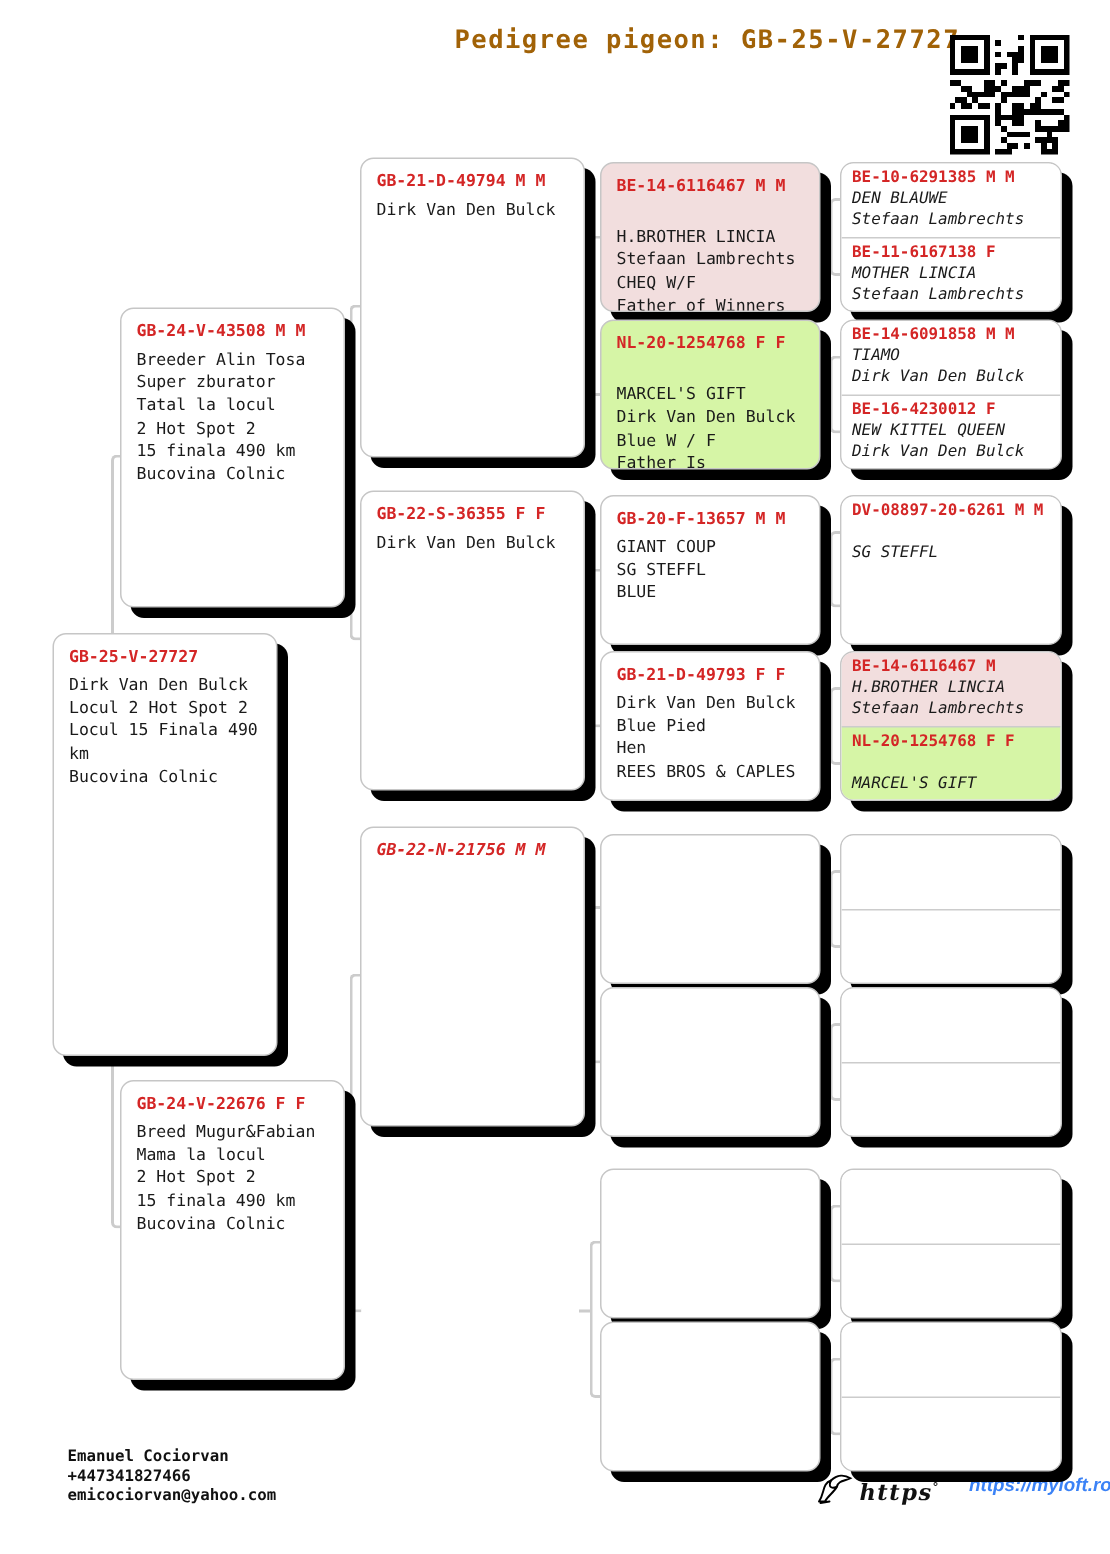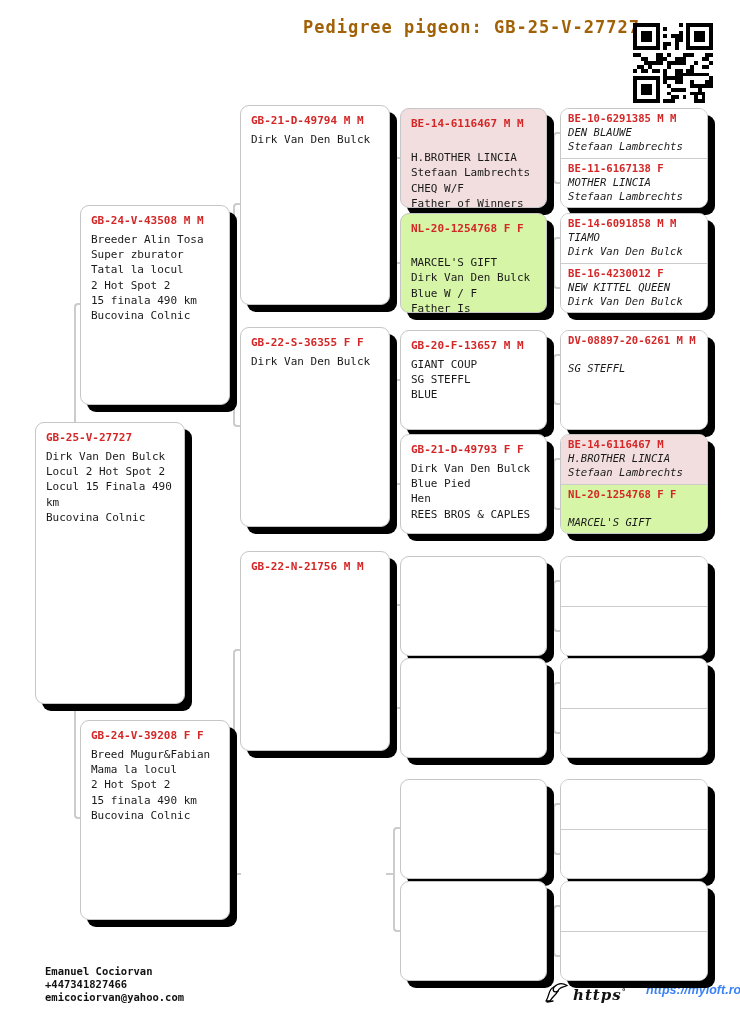--- a/index.html
+++ b/index.html
@@ -236,37 +236,37 @@
   <div class="box" style="left:80px;top:205px;width:150px;height:200px;">
     <div class="ring">GB-24-V-43508 M M</div>
     <div class="bodytext">Breeder Alin Tosa
 Super zburator
 Tatal la locul
 2 Hot Spot 2
 15 finala 490 km
 Bucovina Colnic</div>
   </div>
   <div class="box" style="left:80px;top:720px;width:150px;height:200px;">
-    <div class="ring">GB-24-V-39208 F F</div>
+    <div class="ring">GB-24-V-22676 F F</div>
     <div class="bodytext">Breed Mugur&amp;Fabian
 Mama la locul
 2 Hot Spot 2
 15 finala 490 km
 Bucovina Colnic</div>
   </div>
 
   <div class="box" style="left:240px;top:105px;width:150px;height:200px;">
     <div class="ring">GB-21-D-49794 M M</div>
     <div class="bodytext">Dirk Van Den Bulck</div>
   </div>
   <div class="box" style="left:240px;top:327px;width:150px;height:200px;">
     <div class="ring">GB-22-S-36355 F F</div>
     <div class="bodytext">Dirk Van Den Bulck</div>
   </div>
-  <div class="box" style="left:240px;top:551px;width:150px;height:200px;">
+  <div class="box" style="left:240px;top:551px;width:150px;height:200px;font-style:italic;">
     <div class="ring">GB-22-N-21756 M M</div>
     <div class="bodytext"></div>
   </div>
 
   <div class="box" style="left: 400px; top: 108px; width: 147px; height: 100px; background: rgb(242, 222, 222);">
     <div class="ring">BE-14-6116467 M M</div>
     <div class="bodytext">
 H.BROTHER LINCIA
 Stefaan Lambrechts
 CHEQ W/F

